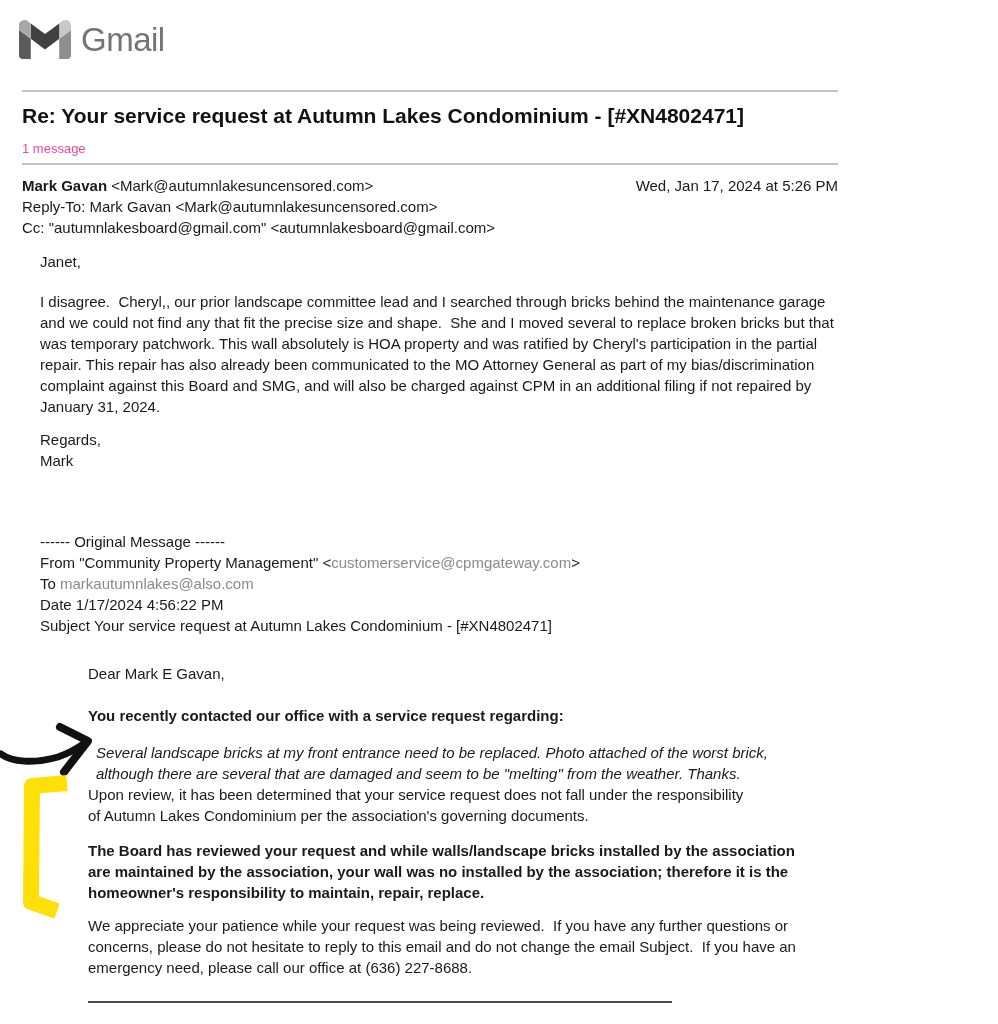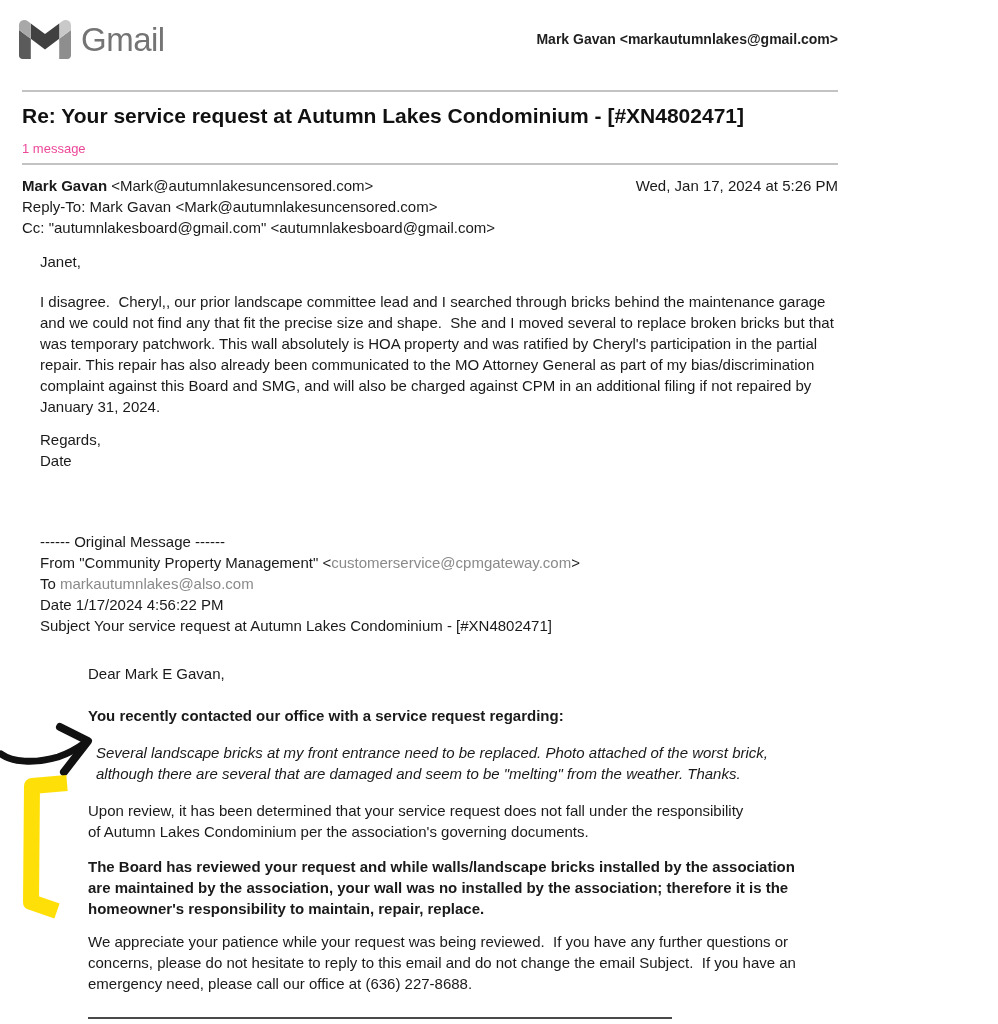--- a/index.html
+++ b/index.html
@@ -44,21 +44,21 @@
   .closing { margin-top:12px; }
 
   .orig { margin-top:60px; }
   .orig .oline { line-height:21px; }
   .gray-link { color:#8a8a8a; text-decoration:none; cursor:pointer; }
 
   .quoted { margin-left:48px; }
   .q-greeting { margin-top:27px; }
   .q-intro { margin-top:21px;font-weight:bold; }
   .q-request { margin-top:16px; font-style:italic;margin-left:8px; }
-  .q-det { margin-top:16px; }
+  .q-det { }
   .q-board { margin-top:14px; font-weight:bold; }
   .q-patience { margin-top:12px; }
 
   .sig-rule { margin:23px 0 0 48px; width:584px; border:none; border-top:2px solid #4a4a4a; }
 
   
   .arrow-annotation { position:absolute; left:0px; top:716px; width:100px; height:64px; }
   .bracket-annotation { position:absolute; left:14px; top:770px; width:64px; height:152px; }
 </style>
 </head>
@@ -70,21 +70,20 @@
     <div class="logo">
       <svg viewBox="0 0 52 40" aria-hidden="true">
         <path fill="#5b5b5b" d="M3.5 38.9h8.3V18.8L0 10v25.4c0 2 1.6 3.5 3.5 3.5z"></path>
         <path fill="#8e8e8e" d="M40.2 38.9h8.3c2 0 3.5-1.6 3.5-3.5V10l-11.8 8.8z"></path>
         <path fill="#c9c9c9" d="M40.2 3.5v15.3L52 10V5.3c0-4.4-5-6.9-8.5-4.2z"></path>
         <path fill="#414141" d="M11.8 18.8V3.5L26 14.1 40.2 3.5v15.3L26 29.4z"></path>
         <path fill="#a8a8a8" d="M0 5.3v4.7l11.8 8.8V3.5L8.5 1.1C5-1.6 0 .9 0 5.3z"></path>
       </svg>
       <span class="logo-text">Gmail</span>
     </div>
-    <div class="account">Mark Gavan &lt;markautumnlakes@gmail.com&gt;</div>
   </header>
 
   <hr class="rule">
 
   <h1 class="subject">Re: Your service request at Autumn Lakes Condominium - [#XN4802471]</h1>
   <div class="msg-count">1 message</div>
 
   <hr class="rule r2">
 
   <section class="msg-header">
@@ -98,21 +97,21 @@
 
   <section class="email-body">
     <div class="salutation">Janet,</div>
     <div class="para1 pre">I disagree.  Cheryl,, our prior landscape committee lead and I searched through bricks behind the maintenance garage
 and we could not find any that fit the precise size and shape.  She and I moved several to replace broken bricks but that
 was temporary patchwork. This wall absolutely is HOA property and was ratified by Cheryl's participation in the partial
 repair. This repair has also already been communicated to the MO Attorney General as part of my bias/discrimination
 complaint against this Board and SMG, and will also be charged against CPM in an additional filing if not repaired by
 January 31, 2024.</div>
     <div class="closing pre">Regards,
-Date</div>
+Mark</div>
 
     <div class="orig">
       <div class="oline">------ Original Message ------</div>
       <div class="oline"><span>From "Community Property Management" &lt;</span><a class="gray-link">customerservice@cpmgateway.com</a><span>&gt;</span></div>
       <div class="oline"><span>To </span><a class="gray-link">markautumnlakes@also.com</a></div>
       <div class="oline">Date 1/17/2024 4:56:22 PM</div>
       <div class="oline">Subject Your service request at Autumn Lakes Condominium - [#XN4802471]</div>
     </div>
 
     <div class="quoted">

